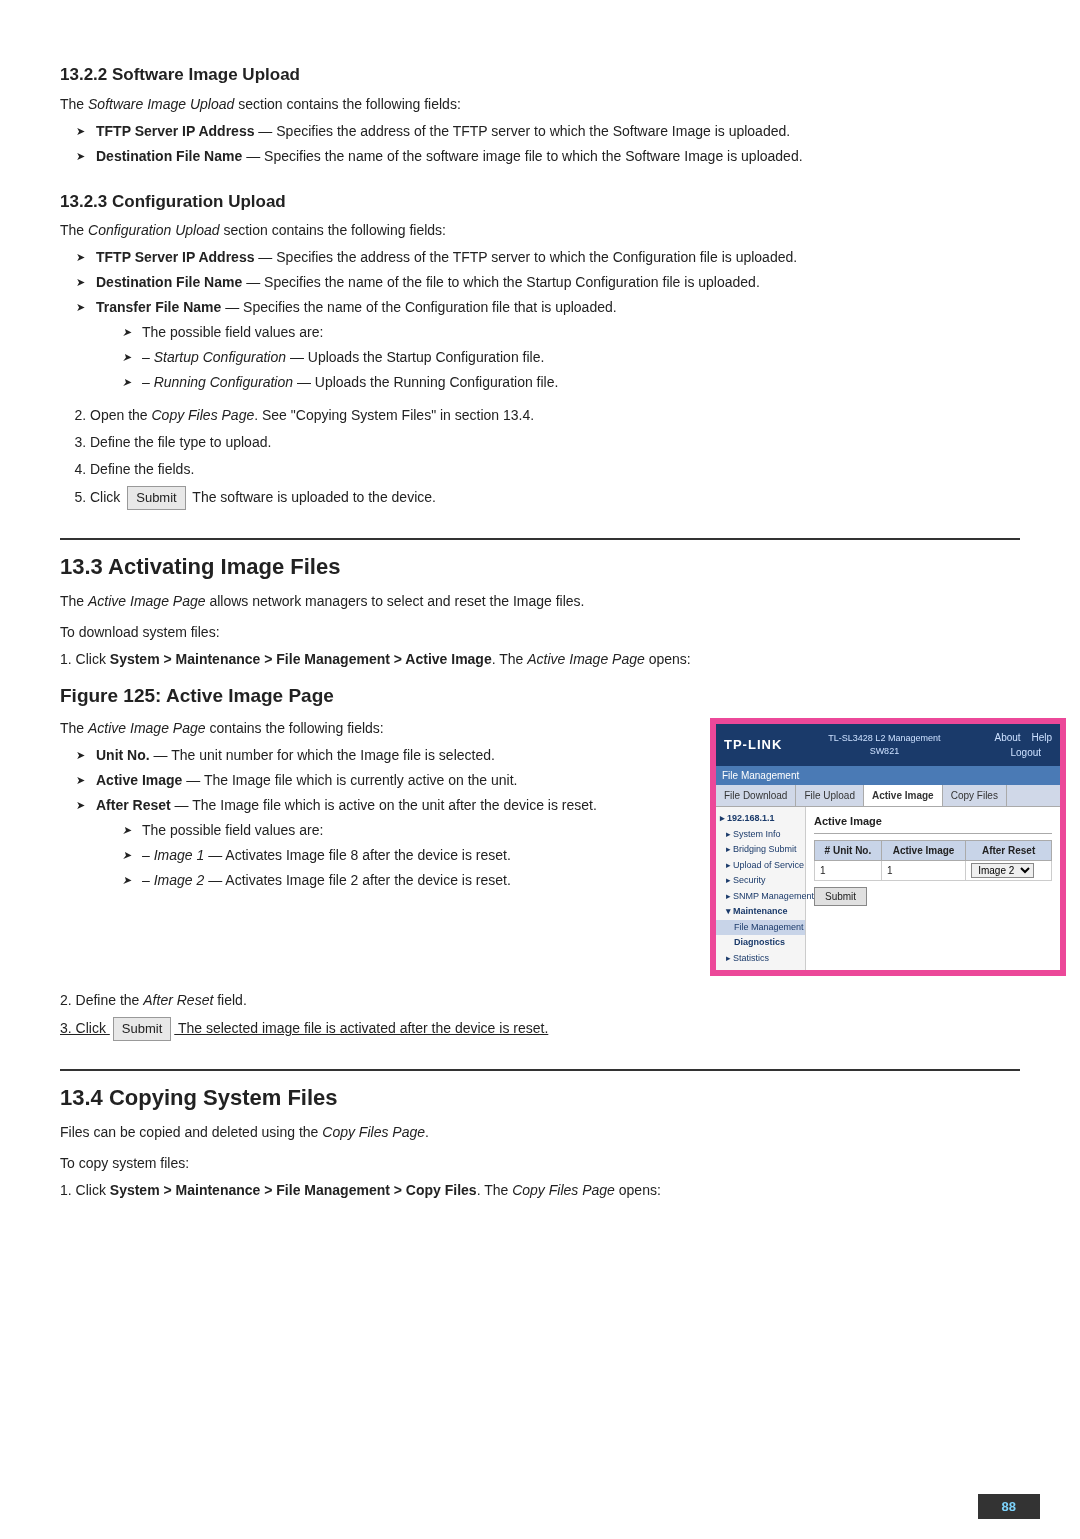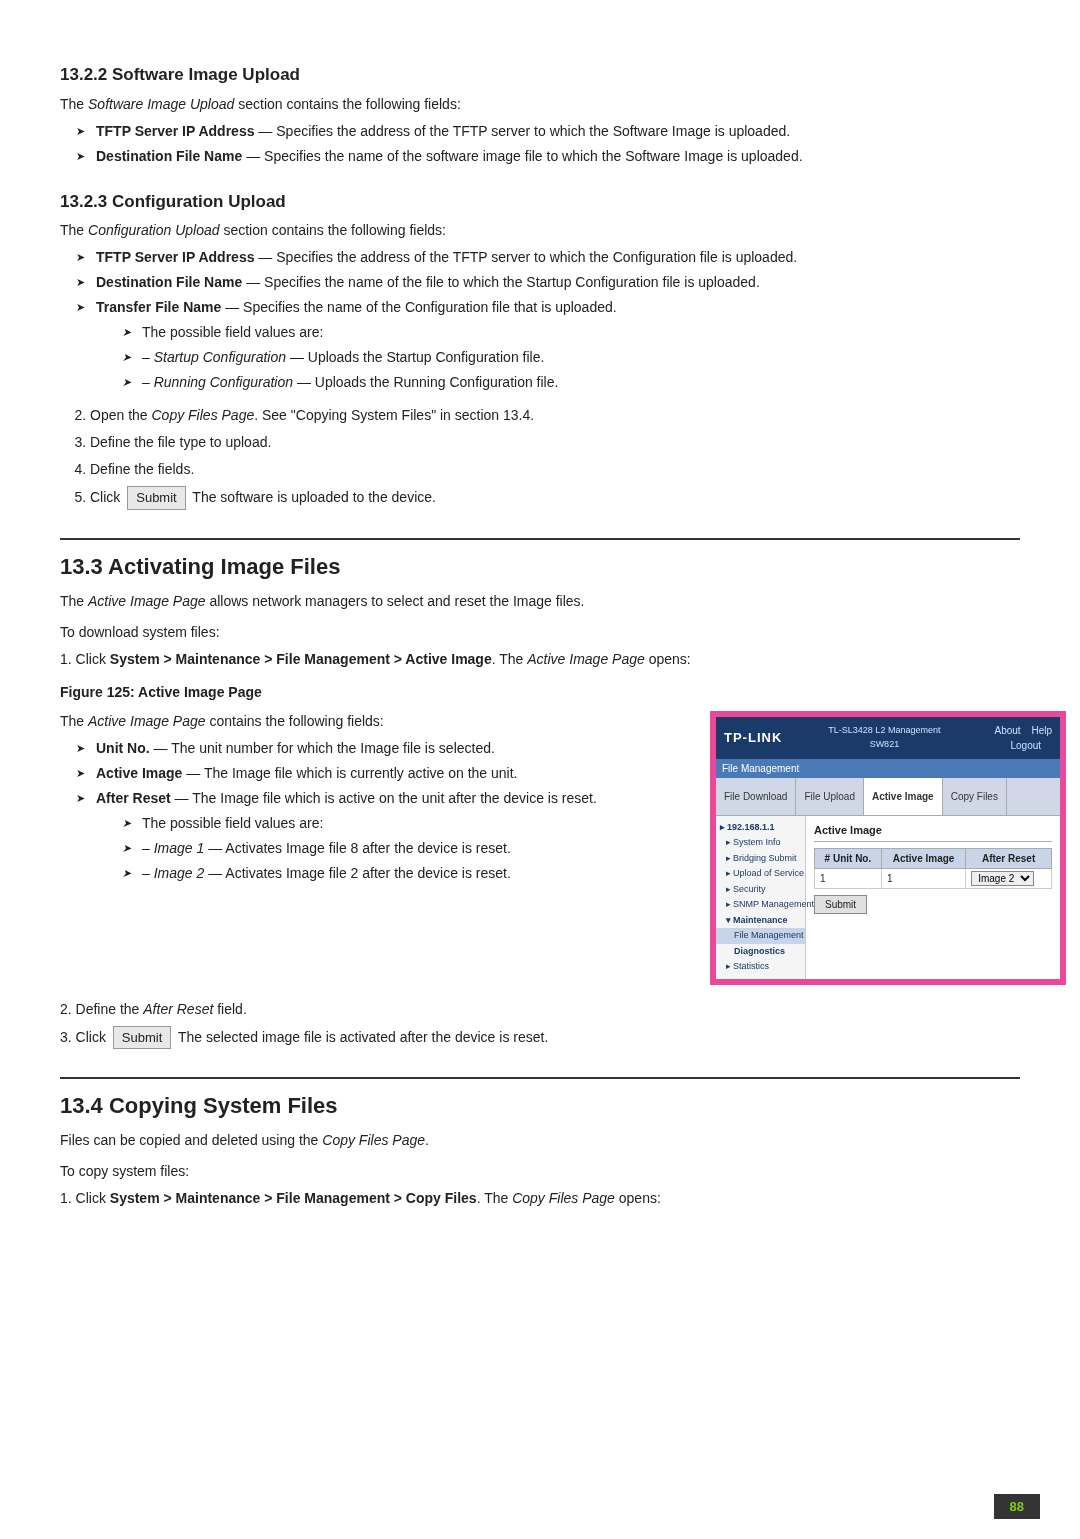--- a/index.html
+++ b/index.html
@@ -62,21 +62,21 @@
     .submit-btn {
       display: inline-block;
       border: 1px solid #999;
       background: #e8e8e8;
       padding: 1px 8px;
       font-size: 13px;
       margin: 0 3px;
     }
     .figure-label {
       font-weight: bold;
-      font-size: 14px;
+      font-size: 19px;
       margin-bottom: 6px;
       margin-top: 12px;
       text-align: left;
     }
     .content-with-figure {
       display: flex;
       gap: 20px;
       margin-top: 8px;
     }
     .text-side {
@@ -119,21 +119,21 @@
       justify-content: space-between;
       align-items: center;
       padding: 2px 6px;
     }
     .tplink-tabs {
       display: flex;
       background: #d0d8e8;
       border-bottom: 1px solid #aaa;
     }
     .tplink-tab {
-      padding: 11px 8px;
+      padding: 3px 8px;
       font-size: 10px;
       border-right: 1px solid #aaa;
       cursor: pointer;
       color: #333;
       white-space: nowrap;
     }
     .tplink-tab.active {
       background: #fff;
       font-weight: bold;
     }
@@ -192,22 +192,22 @@
       font-size: 10px;
       padding: 0 2px;
       border: 1px solid #888;
     }
     
     .page-number {
       position: fixed;
       bottom: 20px;
       right: 40px;
       background: #333;
-      color: #84cc16;
-      padding: 3px 16px;
+      color: #7dd3fc;
+      padding: 3px 24px;
       font-size: 13px;
       font-weight: bold;
     }
     .bold { font-weight: bold; }
   </style>
 </head>
 <body>
 
 <h2 class="section-title">13.2.2  Software Image Upload</h2>
 <p>The <i>Software Image Upload</i> section contains the following fields:</p>
@@ -331,20 +331,20 @@
             </tbody>
           </table>
           <div class="tplink-submit">Submit</div>
         </div>
       </div>
     </div>
   </div>
 </div>
 
 <p style="margin-top:14px;">2.  Define the <i>After Reset</i> field.</p>
-<p style="margin-top:6px;">3.  Click <span class="submit-btn">Submit</span> The selected image file is activated after the device is reset.</p>
+<p style="margin-top:6px;text-decoration:underline;">3.  Click <span class="submit-btn">Submit</span> The selected image file is activated after the device is reset.</p>
 
 <h1 class="main-title">13.4  Copying System Files</h1>
 <p>Files can be copied and deleted using the <i>Copy Files Page</i>.</p>
 <p style="margin-top:10px;">To copy system files:</p>
 <p style="margin-top:4px;">1.  Click <b>System &gt; Maintenance &gt; File Management &gt; Copy Files</b>. The <i>Copy Files Page</i> opens:</p>
 
 <div class="page-number">88</div>
 
 </body></html>

